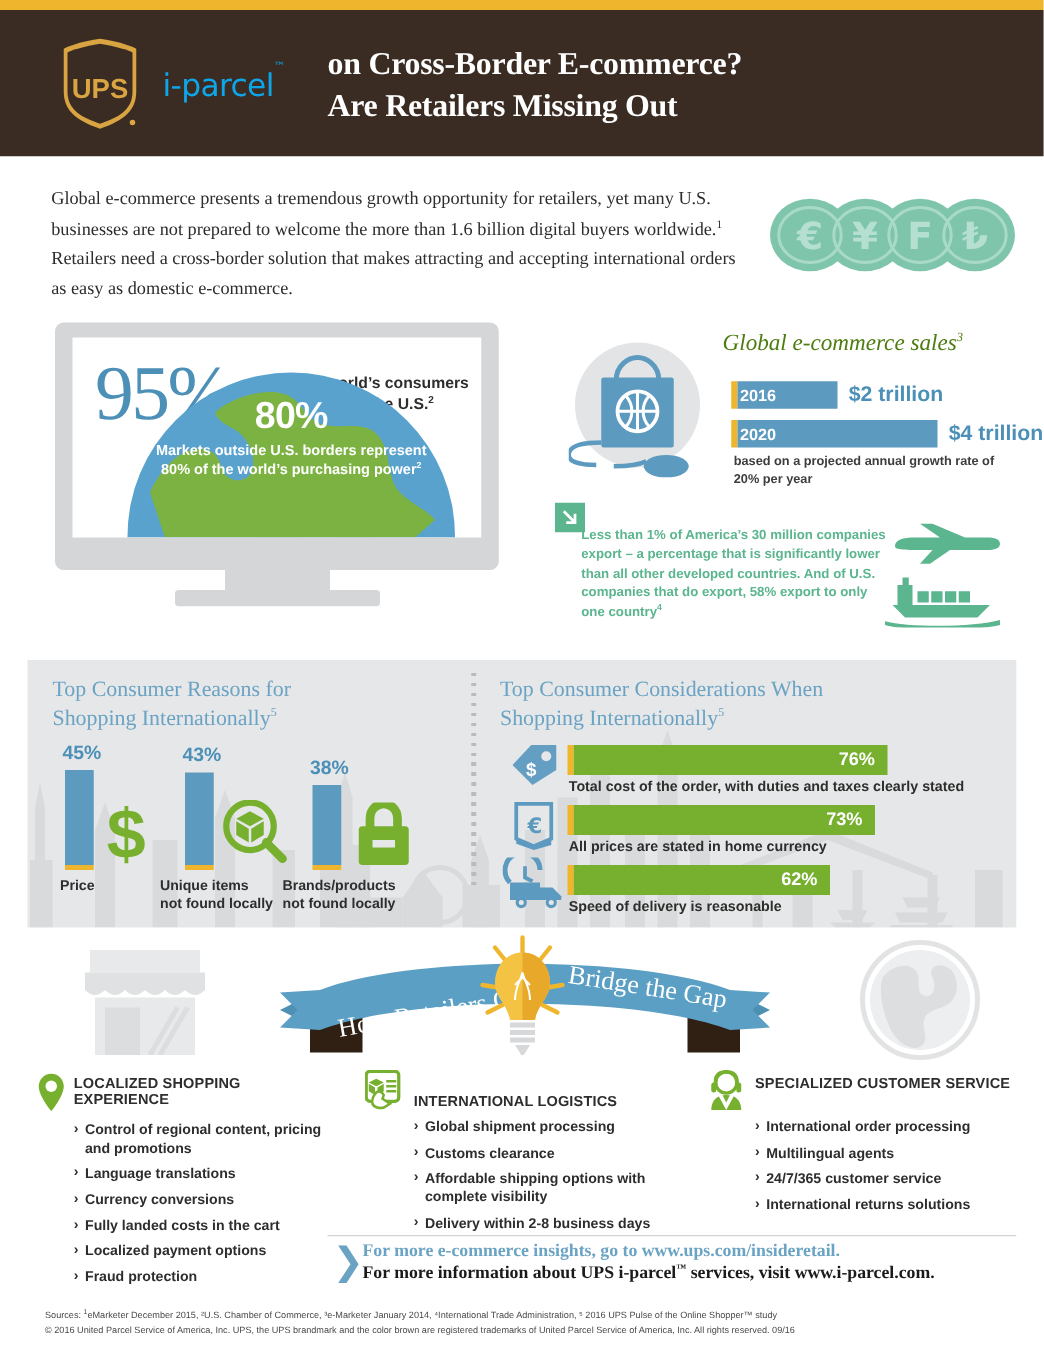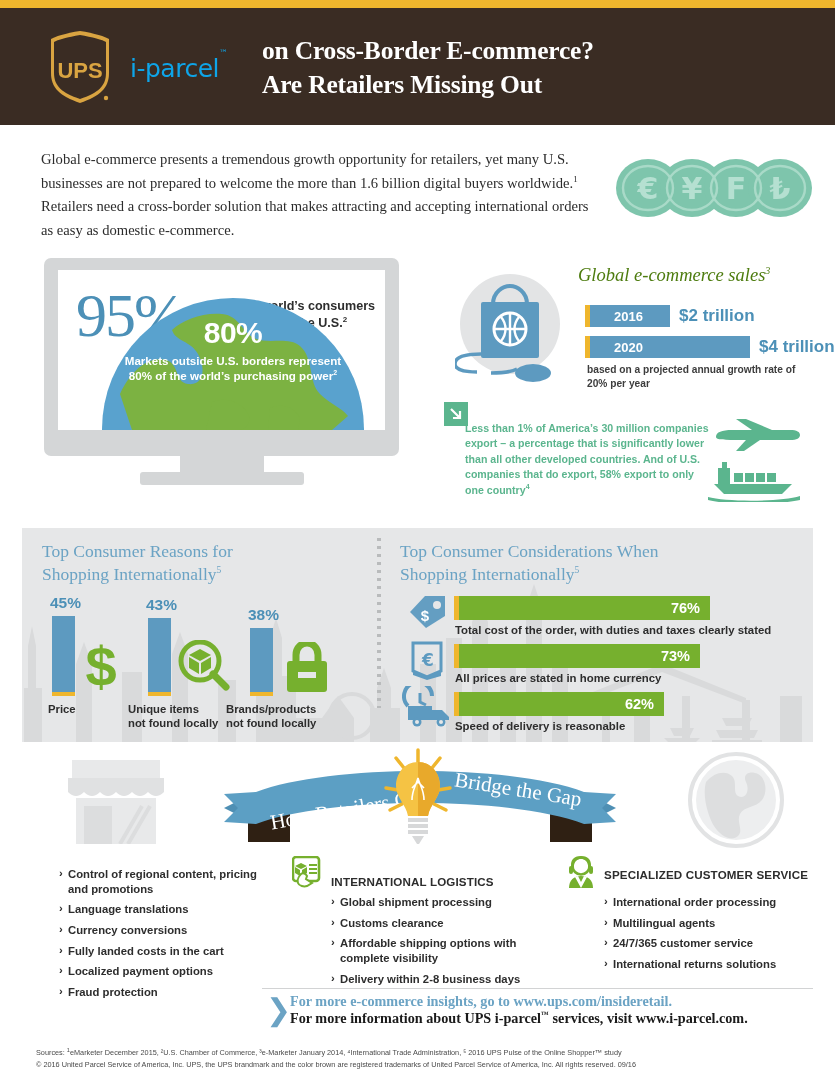--- a/index.html
+++ b/index.html
@@ -91,21 +91,21 @@
   .sales-title {
     position: absolute; left: 578px; top: 265px;
     font-size: 18.5px; color: #4d7c0f; font-family: "Liberation Serif", serif; font-style: italic;
   }
   .sales-title sup { font-size: 10px; }
   .salesbar-row { position: absolute; left: 585px; display: flex; align-items: center; }
   .sb-accent { width: 5px; height: 22px; background: #EFB62D; }
   .sb-bar {
     height: 22px; background: #5D9AC0; color: #ffffff;
     font-size: 13px; font-weight: bold; display: flex;
-    align-items: center; padding-left: 24px;
+    align-items: center; padding-left: 2px;
   }
   .sb-label { margin-left: 9px; font-size: 17px; font-weight: bold; color: #4C90B7; }
   .sales-note {
     position: absolute; left: 587px; top: 363px; width: 215px;
     font-size: 10.2px; font-weight: bold; color: #3D3D3D; line-height: 1.36;
   }
 
   
   .export-arrow { position: absolute; left: 444px; top: 402px; width: 24px; height: 24px; }
   .export-text {
@@ -491,20 +491,27 @@
     <g fill="#D7D8D9">
       <rect x="26" y="70" width="20" height="4"></rect>
         <rect x="26" y="76" width="20" height="4"></rect>
         <rect x="26" y="82" width="20" height="4"></rect>
     </g>
     <path fill="#D7D8D9" d="M30 88 H42 L37 96 H35 Z"></path>
   </svg>
 </div>
 
 <div class="col" style="left:30px;width:230px">
+  <div style="display:flex;align-items:flex-start;gap:7px">
+    <svg style="width:22px;height:32px;flex-shrink:0;margin-top:-2px" viewBox="0 0 22 32">
+      <path fill="#76B02E" d="M11 1 C5 1 1 6 1 11 C1 19 11 31 11 31 C11 31 21 19 21 11 C21 6 17 1 11 1 Z"></path>
+      <circle cx="11" cy="11" r="4.6" fill="#ffffff"></circle>
+    </svg>
+    <div class="col-head">LOCALIZED SHOPPING EXPERIENCE</div>
+  </div>
   <ul class="col-list" style="margin-left:29px">
     <li>Control of regional content, pricing and promotions</li>
     <li>Language translations</li>
     <li>Currency conversions</li>
     <li>Fully landed costs in the cart</li>
     <li>Localized payment options</li>
     <li>Fraud protection</li>
   </ul>
 </div>
 
@@ -524,21 +531,21 @@
   </div>
   <ul class="col-list" style="margin-left:39px">
     <li>Global shipment processing</li>
     <li>Customs clearance</li>
     <li>Affordable shipping options with complete visibility</li>
     <li>Delivery within 2-8 business days</li>
   </ul>
 </div>
 
 <div class="col" style="left:566px;width:245px">
-  <div style="display:flex;align-items:center;gap:8px">
+  <div style="display:flex;align-items:flex-start;gap:8px">
     <svg style="width:30px;height:32px;flex-shrink:0;margin-top:-4px" viewBox="0 0 30 32">
       <circle cx="15" cy="10" r="8.5" fill="none" stroke="#76B02E" stroke-width="2.6"></circle>
       <path fill="#76B02E" d="M5 9 C5 3 9 0 15 0 C21 0 25 3 25 9 L25 13 L22 13 L22 9 C22 5 19 3 15 3 C11 3 8 5 8 9 L8 13 L5 13 Z"></path>
       <rect x="3" y="10" width="4" height="8" rx="2" fill="#76B02E"></rect>
       <rect x="23" y="10" width="4" height="8" rx="2" fill="#76B02E"></rect>
       <path fill="#76B02E" d="M3 32 C3 24 8 20 15 20 C22 20 27 24 27 32 Z"></path>
       <path fill="#ffffff" d="M12 20 L15 26 L18 20 L21 21 L15 32 L9 21 Z"></path>
     </svg>
     <div class="col-head">SPECIALIZED CUSTOMER SERVICE</div>
   </div>

